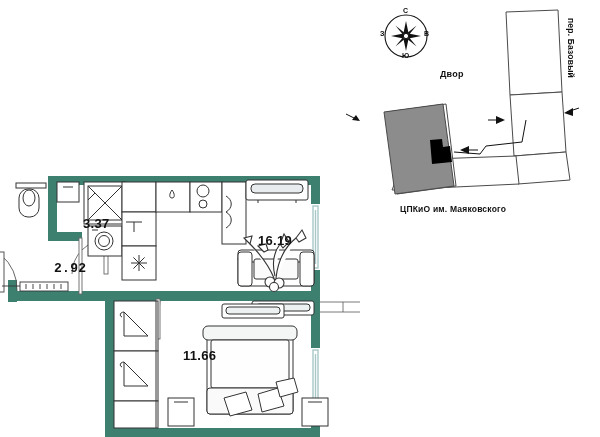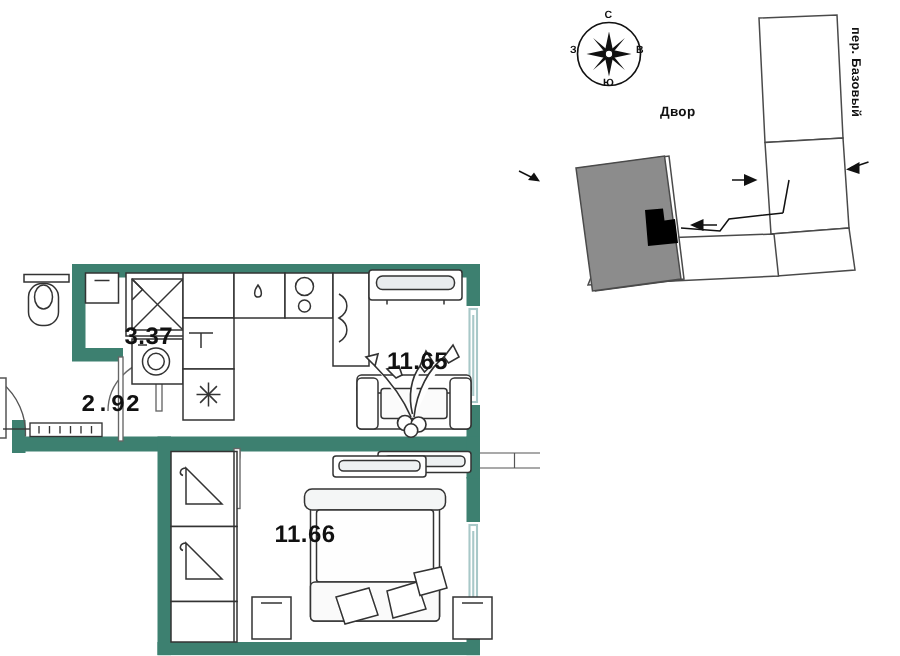--- a/index.html
+++ b/index.html
@@ -33,21 +33,21 @@
   #c-n{left:25px;top:-1px;}
   #c-e{left:46px;top:22px;}
   #c-s{left:24px;top:44px;}
   #c-w{left:2px;top:22px;}
 
   
   #floor-plan{position:absolute;left:0;top:160px;width:360px;height:277px;}
 
   
   .area-num{
-    position:absolute;font-size:16px;font-weight:600;color:#111;
+    position:absolute;font-size:13px;font-weight:600;color:#111;
     white-space:nowrap;letter-spacing:.3px;
   }
   #area-bath{left:83px;top:216px;}
   #area-hall{left:54px;top:261px;font-family:Liberation Mono, monospace;}
   #area-living{left:258px;top:233px;}
   #area-bed{left:183px;top:348px;}
 
   #summary{position:absolute;left:165px;top:258px;width:90px;height:48px;}
   #sum-euro{
     position:absolute;left:8px;top:0px;font-size:8px;color:#3e9e86;
@@ -113,20 +113,21 @@
     </svg>
 
     <div id="compass">
       <span class="compass-letter" id="c-n">С</span>
       <span class="compass-letter" id="c-e">В</span>
       <span class="compass-letter" id="c-s">Ю</span>
       <span class="compass-letter" id="c-w">З</span>
     </div>
 
     <div class="site-label" id="label-dvor">Двор</div>
+    <div class="site-label" id="label-park">ЦПКиО им. Маяковского</div>
     <div class="site-label" id="label-street">пер. Базовый</div>
   </div>
 
   <div id="floor-plan">
     <svg width="360" height="277" viewBox="0 0 360 277">
 
       <g fill="#3d8070">
 
         <rect x="48" y="16" width="272" height="9"></rect>
 
@@ -334,17 +335,17 @@
         <g>
           <rect x="222" y="144" width="62" height="14" rx="2"></rect>
           <rect x="226" y="147" width="54" height="7" rx="3" fill="#eef1f2"></rect>
         </g>
       </g>
     </svg>
   </div>
 
   <div class="area-num" id="area-bath">3.37</div>
   <div class="area-num" id="area-hall">2.92</div>
-  <div class="area-num" id="area-living">11.65</div>
+  <div class="area-num" id="area-living">16.19</div>
   <div class="area-num" id="area-bed">11.66</div>
 
 
 </div>
 
 </body></html>

